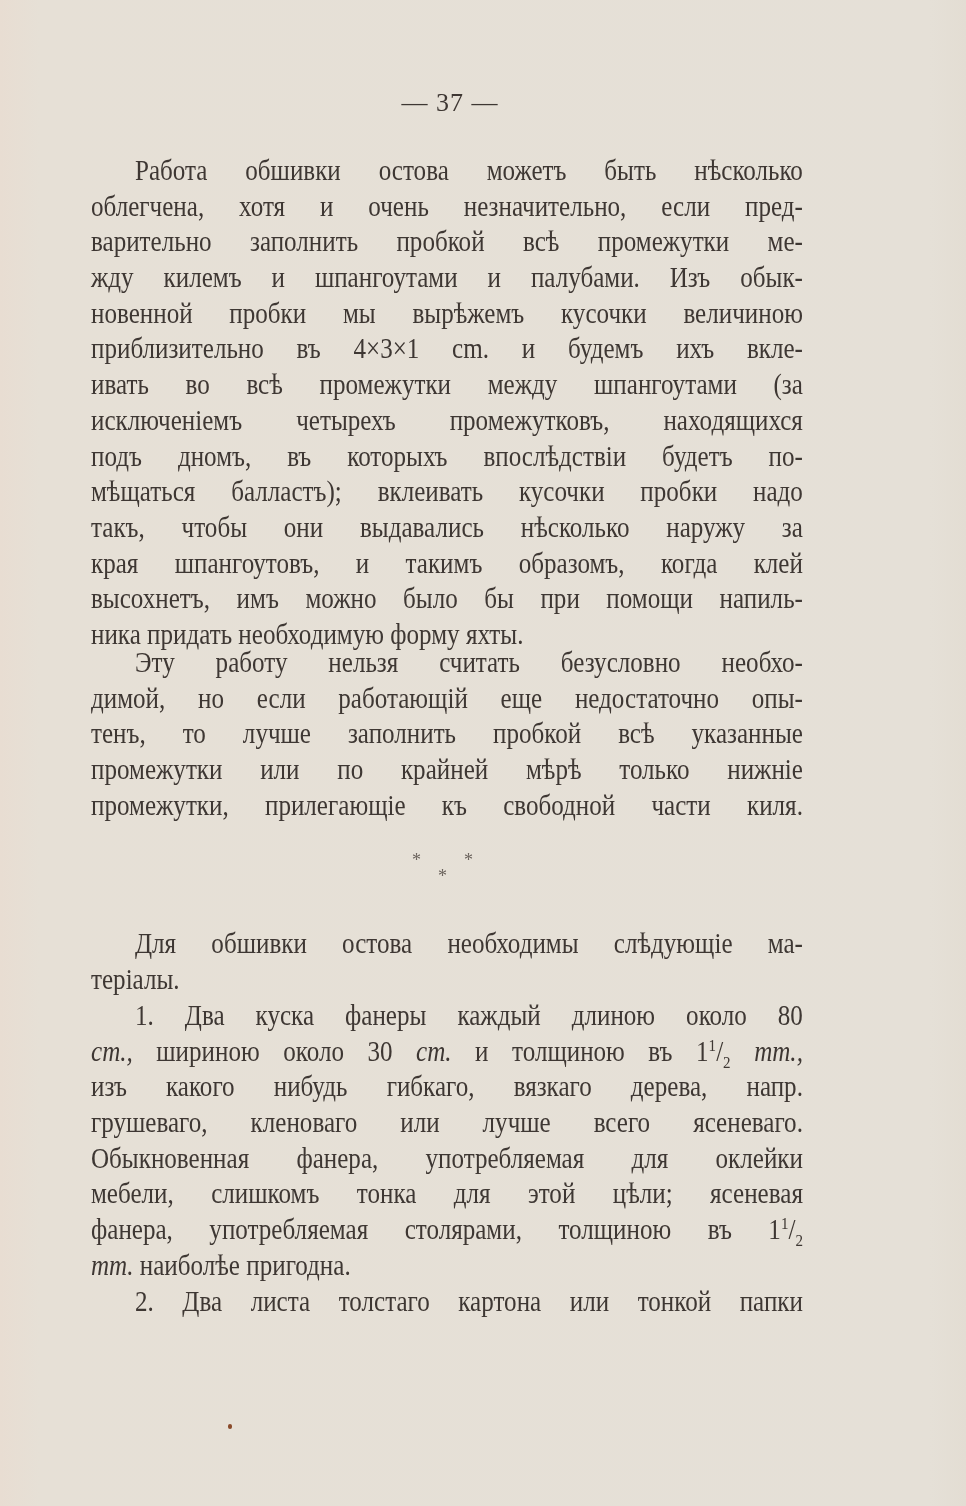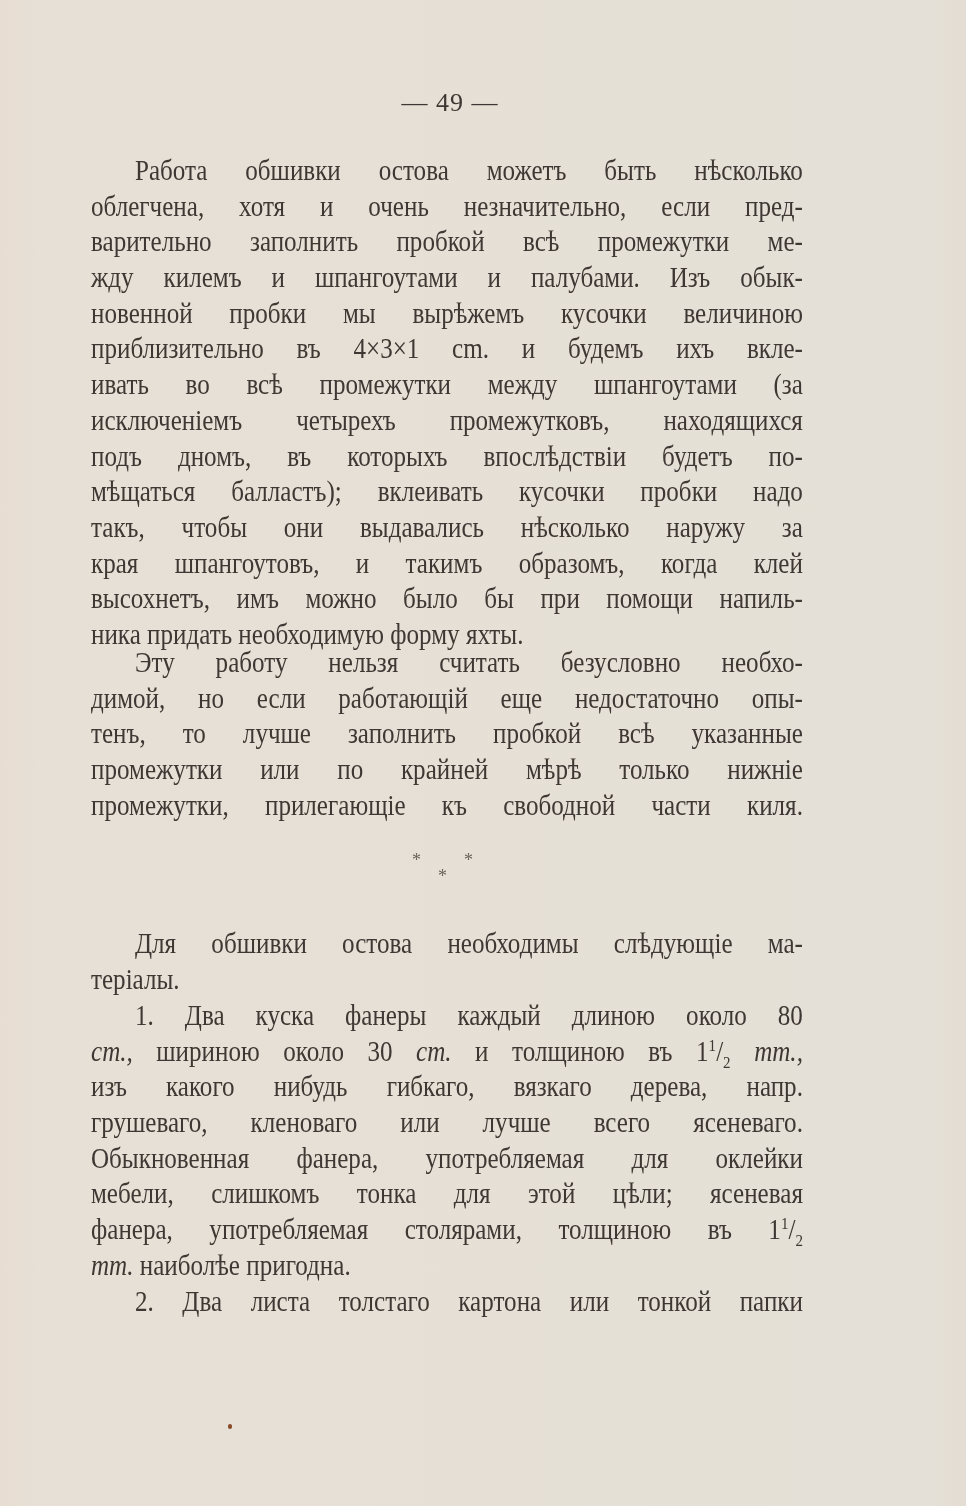--- a/index.html
+++ b/index.html
@@ -40,21 +40,21 @@
     .speck {
       position: absolute; left: 228px; top: 1424px; width: 4px; height: 5px;
       background: #8a4a2a; border-radius: 2px;
     }
   </style>
 </head>
 <body>
 
 <div class="page">
 
-  <div class="pagenum">— 49 —</div>
+  <div class="pagenum">— 37 —</div>
 
   <div class="block" style="top:153px;">
     <span class="line indent">Работа обшивки остова можетъ быть нѣсколько</span>
     <span class="line">облегчена, хотя и очень незначительно, если пред-</span>
     <span class="line">варительно заполнить пробкой всѣ промежутки ме-</span>
     <span class="line">жду килемъ и шпангоутами и палубами. Изъ обык-</span>
     <span class="line">новенной пробки мы вырѣжемъ кусочки величиною</span>
     <span class="line">приблизительно въ 4×3×1 cm. и будемъ ихъ вкле-</span>
     <span class="line">ивать во всѣ промежутки между шпангоутами (за</span>
     <span class="line">исключенiемъ четырехъ промежутковъ, находящихся</span>

